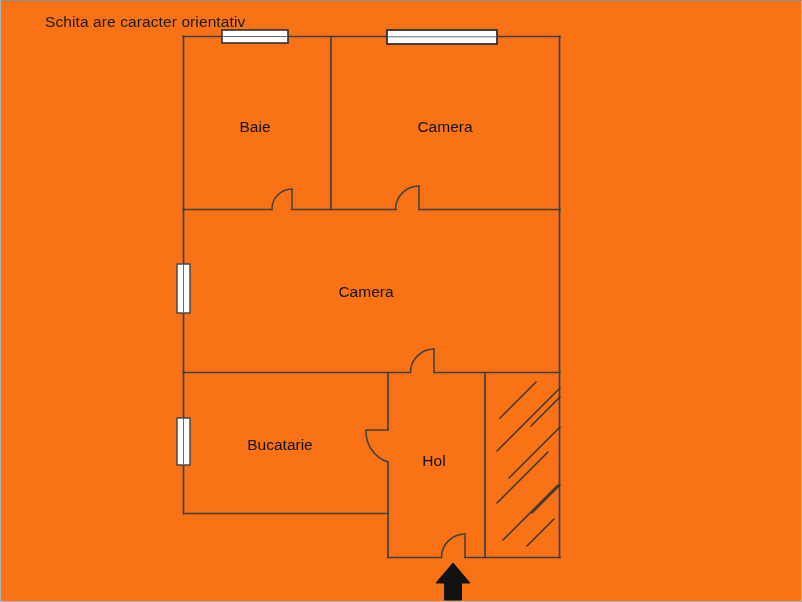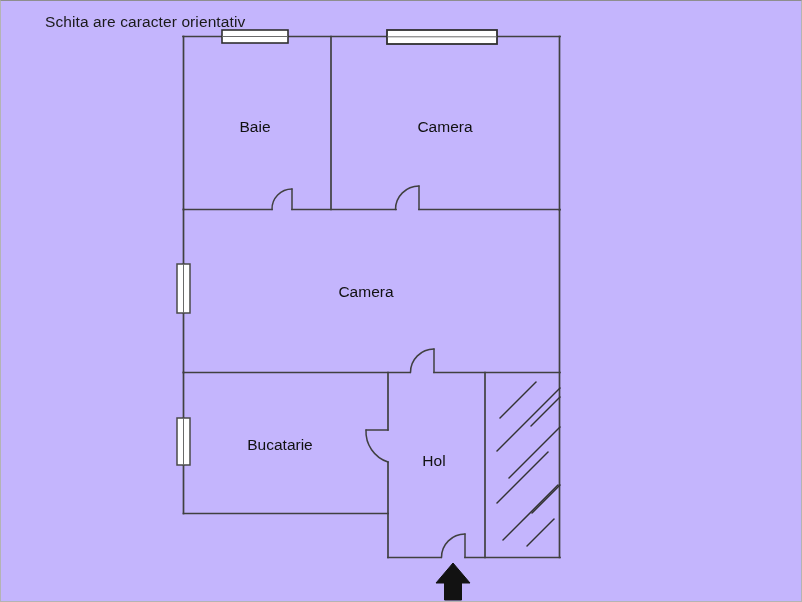--- a/index.html
+++ b/index.html
@@ -7,21 +7,21 @@
     padding: 0;
     background: #ffffff;
   }
   body {
     font-family: "Liberation Sans", sans-serif;
   }
   #page {
     position: relative;
     width: 802px;
     height: 602px;
-    background: #c4b5fd;
+    background: #f97316;
     overflow: hidden;
     box-sizing: border-box;
   }
   #frame-border {
     position: absolute;
     left: 0;
     top: 0;
     width: 802px;
     height: 602px;
     box-sizing: border-box;

